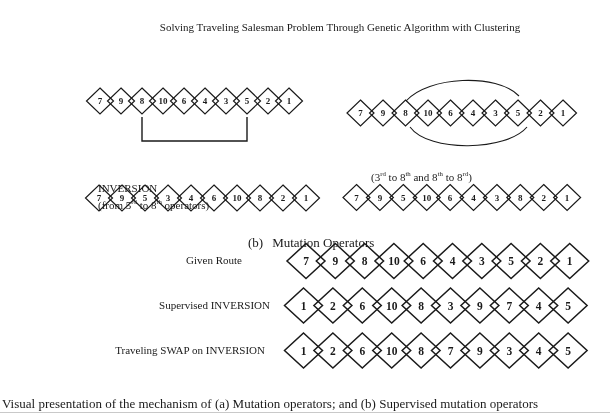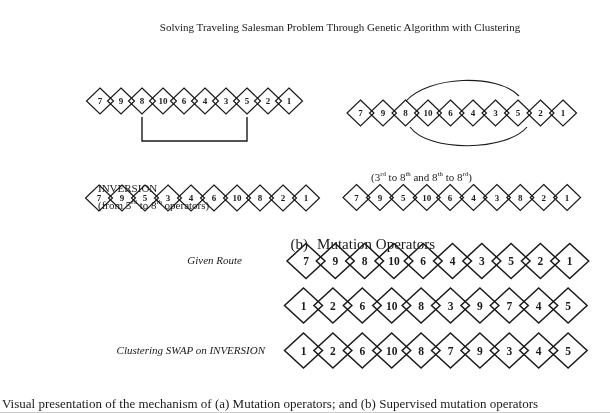--- a/index.html
+++ b/index.html
@@ -21,25 +21,25 @@
     font-family:"Liberation Serif", serif;
     font-weight:bold;fill:#1a1a1a;text-anchor:middle;
   }
   .op-label{
     position:absolute;width:210px;text-align:left;
     font-size:11px;line-height:14px;white-space:pre;
   }
   .op-label .op-name{display:block;}
   sup{font-size:0.62em;}
   .caption{
-    position:absolute;text-align:right;font-size:15px;white-space:pre;
+    position:absolute;text-align:left;font-size:13px;white-space:pre;
   }
   .caption .marker{margin-right:9px;}
   .row-label{
-    position:absolute;font-size:11px;white-space:pre;text-align:left;font-style:italic;
+    position:absolute;font-size:11px;white-space:pre;text-align:left;
   }
   .footer-text{
     position:absolute;top:396px;left:2px;width:606px;font-size:13px;
   }
   .bottom-rule{
     position:absolute;left:0;bottom:0;width:610px;height:0;
     border-top:1px solid #c9c9c9;
   }
   .arrow-line{fill:none;stroke:#1a1a1a;}
 </style>
@@ -231,19 +231,20 @@
 
   <div class="op-label" style="top:153px;left:360px;">
     <span>(3</span><sup>rd</sup><span> to 8</span><sup>th</sup><span> and 8</span><sup>th</sup><span> to 8</span><sup>rd</sup><span>)</span>
   </div>
 
   <div class="caption" style="top:219px;left:235px;width:200px;">
     <span class="marker">(b)</span><span>Mutation Operators</span>
   </div>
 
   <div class="row-label" style="top:254px;right:368px;">Given Route</div>
-  <div class="row-label" style="top:344px;right:345px;">Clustering SWAP on INVERSION</div>
+  <div class="row-label" style="top:299px;right:340px;">Supervised INVERSION</div>
+  <div class="row-label" style="top:344px;right:345px;">Traveling SWAP on INVERSION</div>
 
 
   <div class="footer-text">Visual presentation of the mechanism of (a) Mutation operators; and (b) Supervised mutation operators</div>
 
   <div class="bottom-rule"></div>
 </div>
 
 </body></html>

